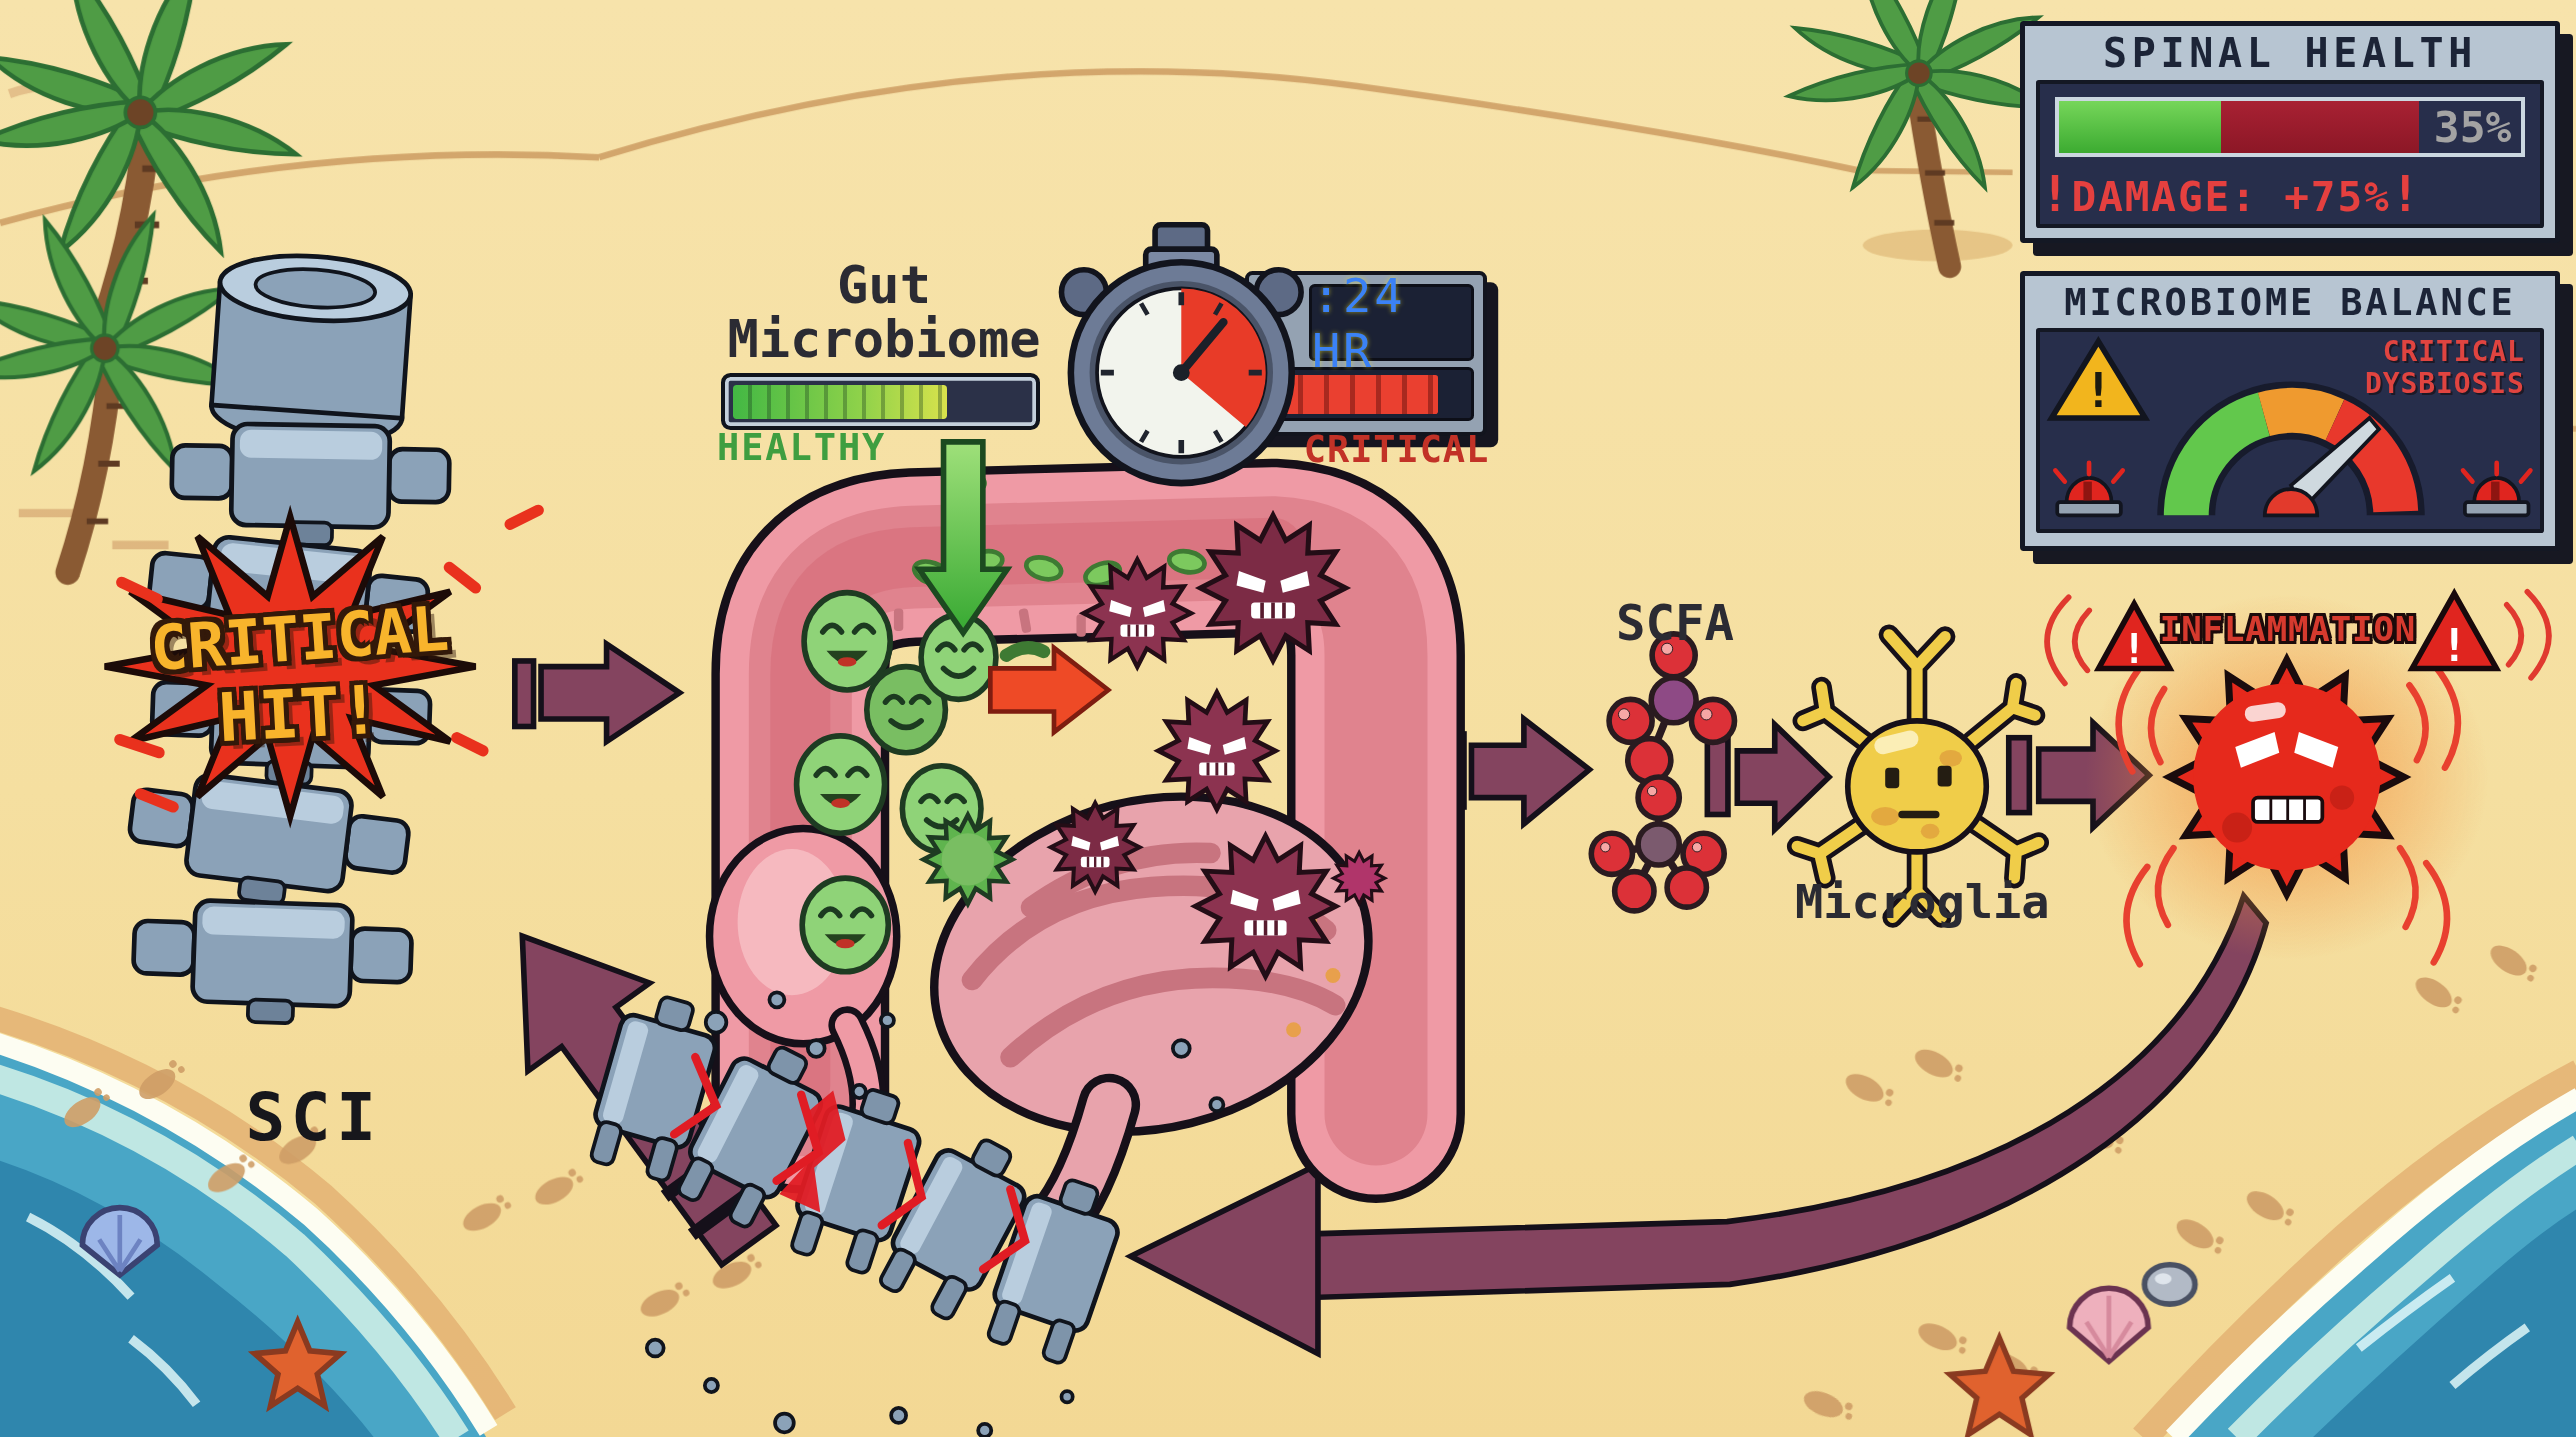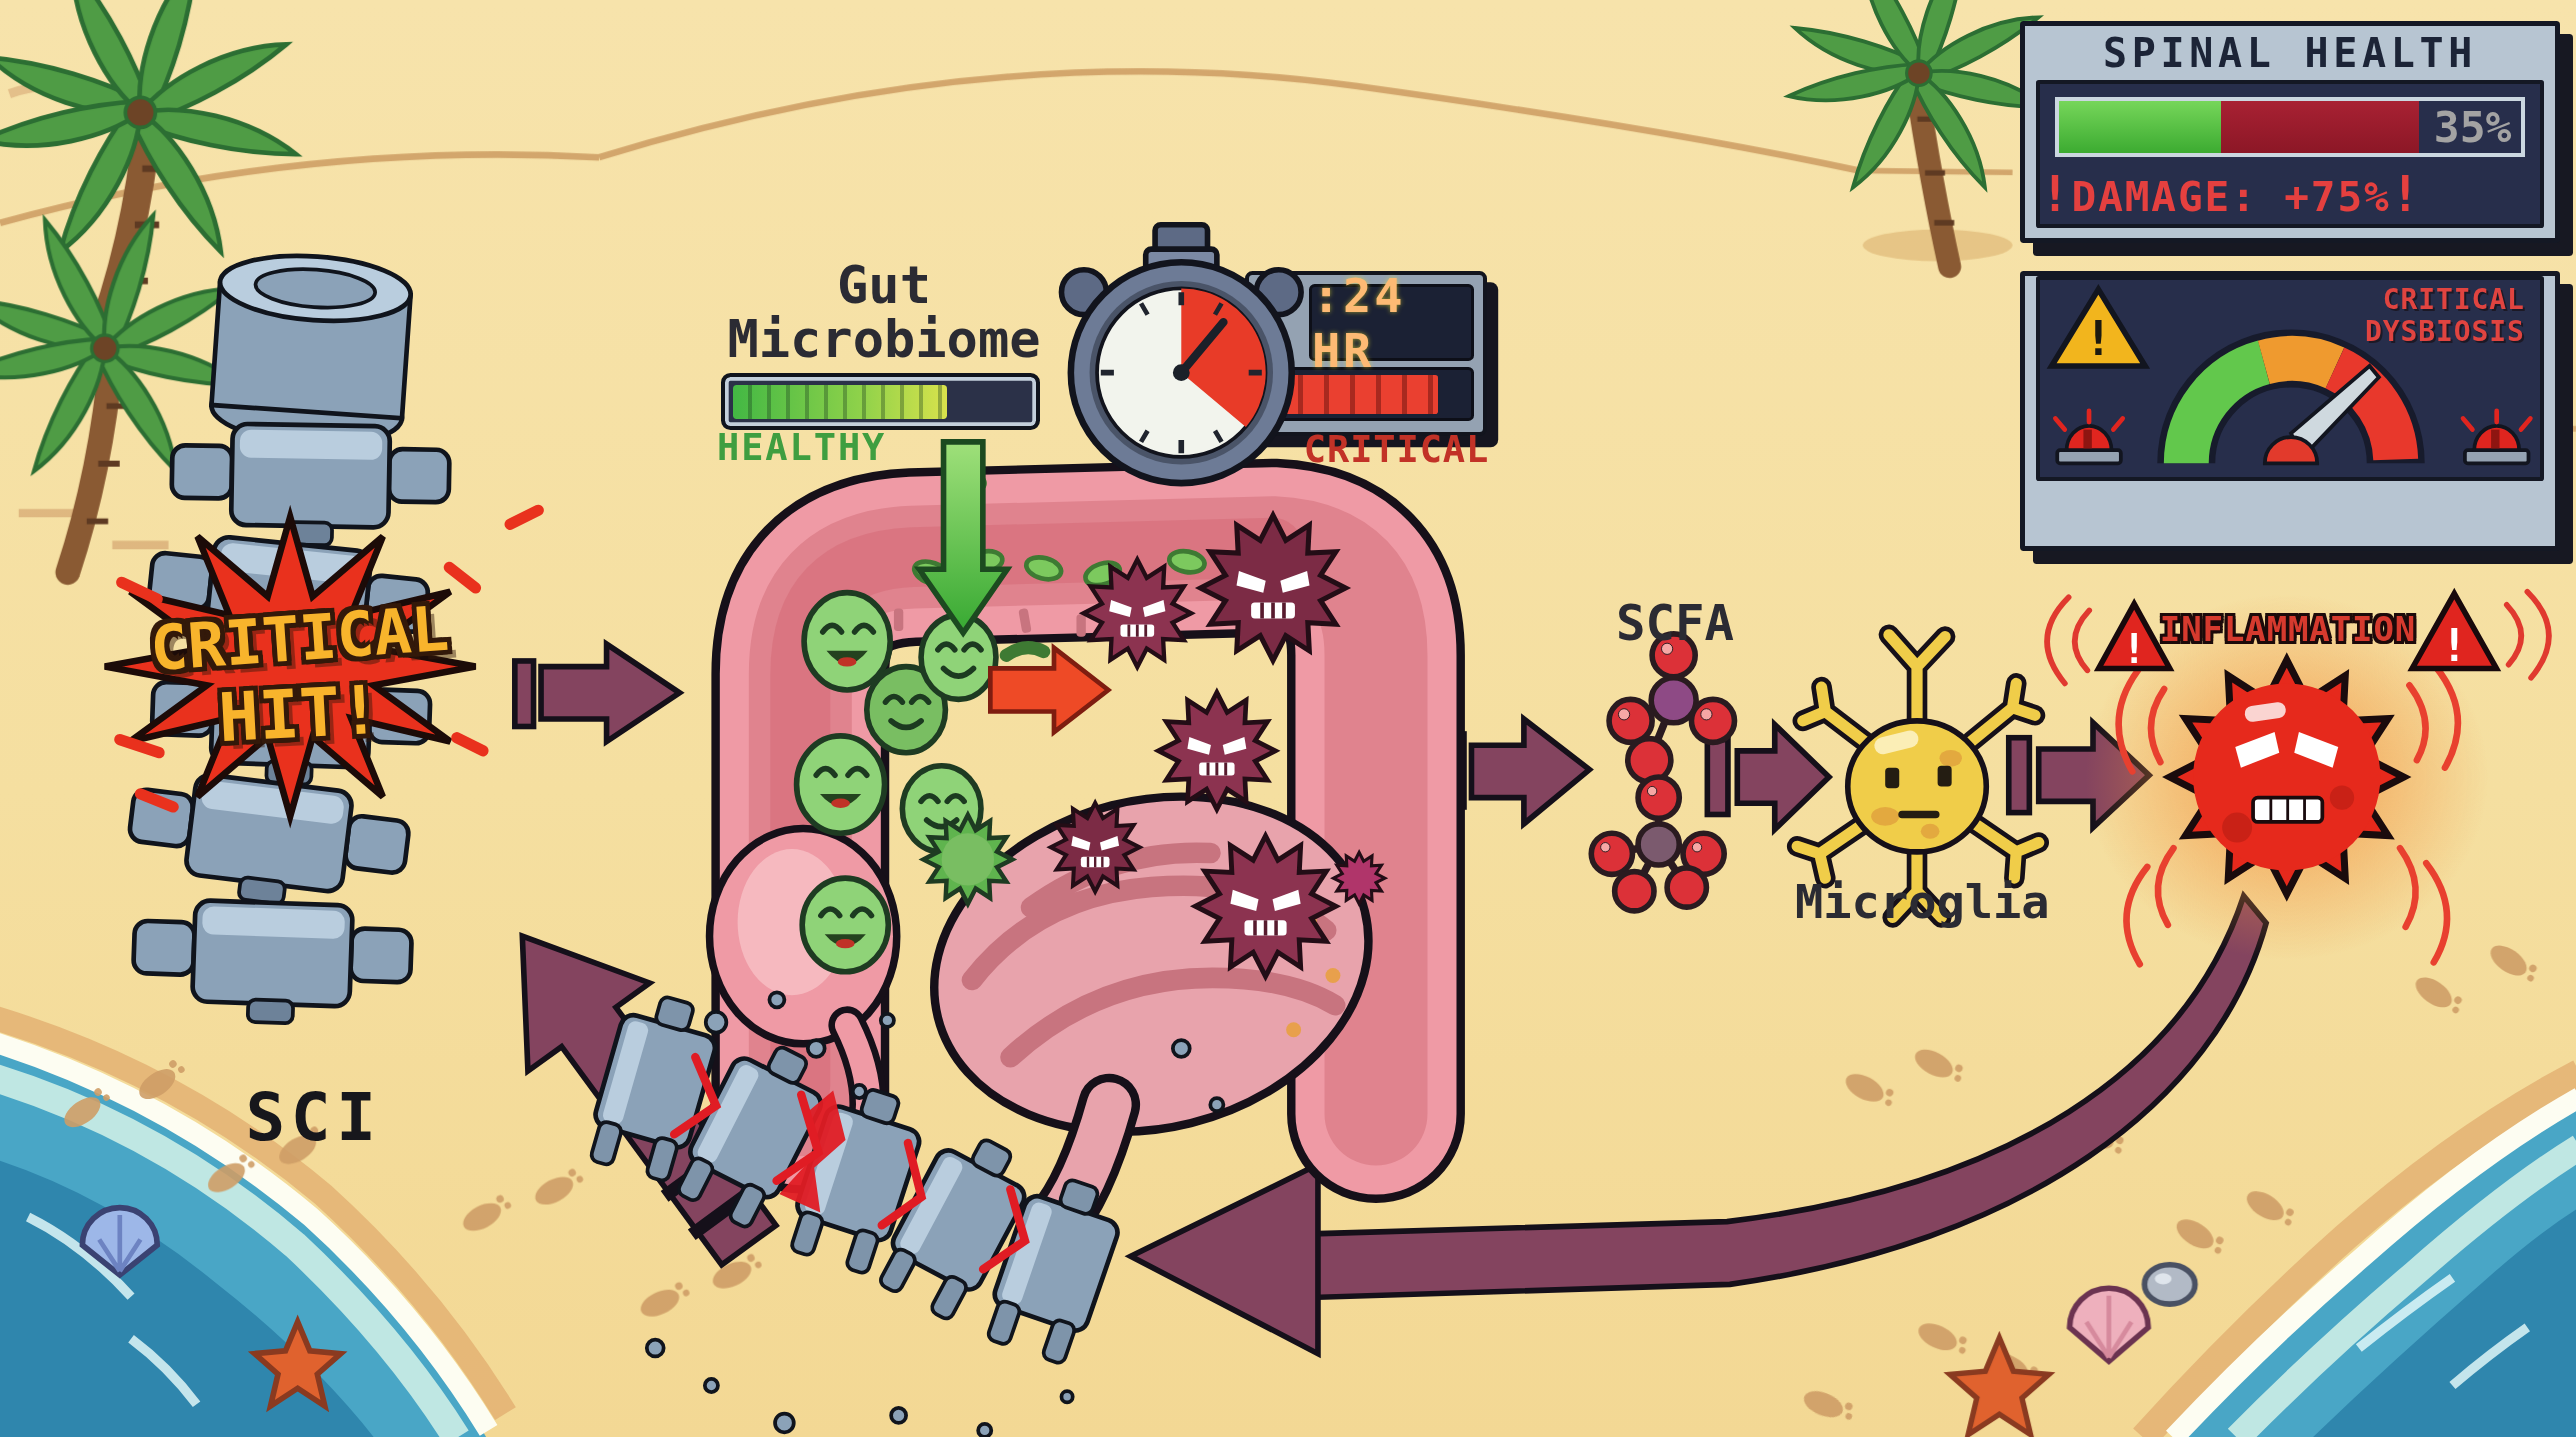--- a/index.html
+++ b/index.html
@@ -27,21 +27,21 @@
          color:#a3a3a3;font-weight:bold;font-size:43px;}
   .damage-row{margin-top:9.4px;color:#e5403f;font-weight:bold;font-size:41px;letter-spacing:1.9px;}
   .damage-row .bang{font-size:49px;}
   .dysbiosis{position:absolute;right:15px;top:3.7px;z-index:2;text-align:right;color:#e04440;
          font-weight:bold;font-size:28px;line-height:1.15;letter-spacing:0.9px;
          text-shadow:1.9px 1.9px 0 rgba(20,10,10,.55);}
   
   #timer-bezel{position:absolute;z-index:1;left:1245px;top:271px;width:234px;height:157px;
          background:#94a2b2;border:4.7px solid #12141d;border-radius:7.5px;box-shadow:11.2px 11.2px 0 #15151f;}
   #timer-screen{margin:9.4px 9.4px 5.6px 60px;height:71px;background:#1b2134;border:3.7px solid #0d0f18;border-radius:5.6px;
-         display:flex;align-items:center;justify-content:center;color:#fdba74;font-weight:bold;
+         display:flex;align-items:center;justify-content:center;color:#3b82f6;font-weight:normal;
          font-size:47px;letter-spacing:2.8px;text-shadow:0 0 5.6px rgba(236,227,43,.6);}
   #timer-barscreen{margin:0 9.4px 9.4px 20.6px;height:39px;background:#1b2134;border:3.7px solid #0d0f18;border-radius:5.6px;padding:4.7px;}
   #timer-fill{height:100%;background:repeating-linear-gradient(90deg,#ea4030 0 20.6px,#a8291f 20.6px 26px);border-radius:2.8px;}
   
   #gutbar{position:absolute;z-index:6;left:721px;top:373px;width:311px;height:49px;background:#2b3148;
          border:4.7px solid #10141d;border-radius:9.4px;box-shadow:inset 0 0 0 3.7px #c3cfdb;}
   #gutbar-fill{margin:7.5px;height:34px;border-radius:3.7px;
          background:linear-gradient(90deg,#43b844,#8fd24a 60%,#d8e24c);position:relative;overflow:hidden;}
   #gutbar-fill:after{content:"";position:absolute;inset:0;
          background:repeating-linear-gradient(90deg,transparent 0 15px,rgba(25,60,30,.35) 15px 19px);}
@@ -560,20 +560,21 @@
       <div class="hbar-red" style="width: 43%;"></div>
       <div class="hbar-value">35%</div>
     </div>
     <div class="damage-row">
       <span class="bang">!</span><span>DAMAGE: +75%</span><span class="bang">!</span>
     </div>
   </div>
 </div>
 
 <div class="panel" style="left:2020px;top:271px;width:530px;height:270px;">
+  <div class="panel-header" style="height:52px;font-size:37px;letter-spacing:2.8px;">MICROBIOME BALANCE</div>
   <div class="panel-body" style="height:197px;">
     <div class="dysbiosis">
       <span>CRITICAL</span><br>
       <span>DYSBIOSIS</span>
     </div>
     <svg width="502" height="187" viewBox="0 0 536 200" style="position:absolute;left:0;top:0;">
 
       <g>
         <polygon points="62,10 112,92 12,92" fill="#f2b51d" stroke="#12151f" stroke-width="6"></polygon>
         <text x="62" y="80" font-size="52" font-weight="bold" fill="#1c1a10" text-anchor="middle" font-family="DejaVu Sans Mono, monospace">!</text>

